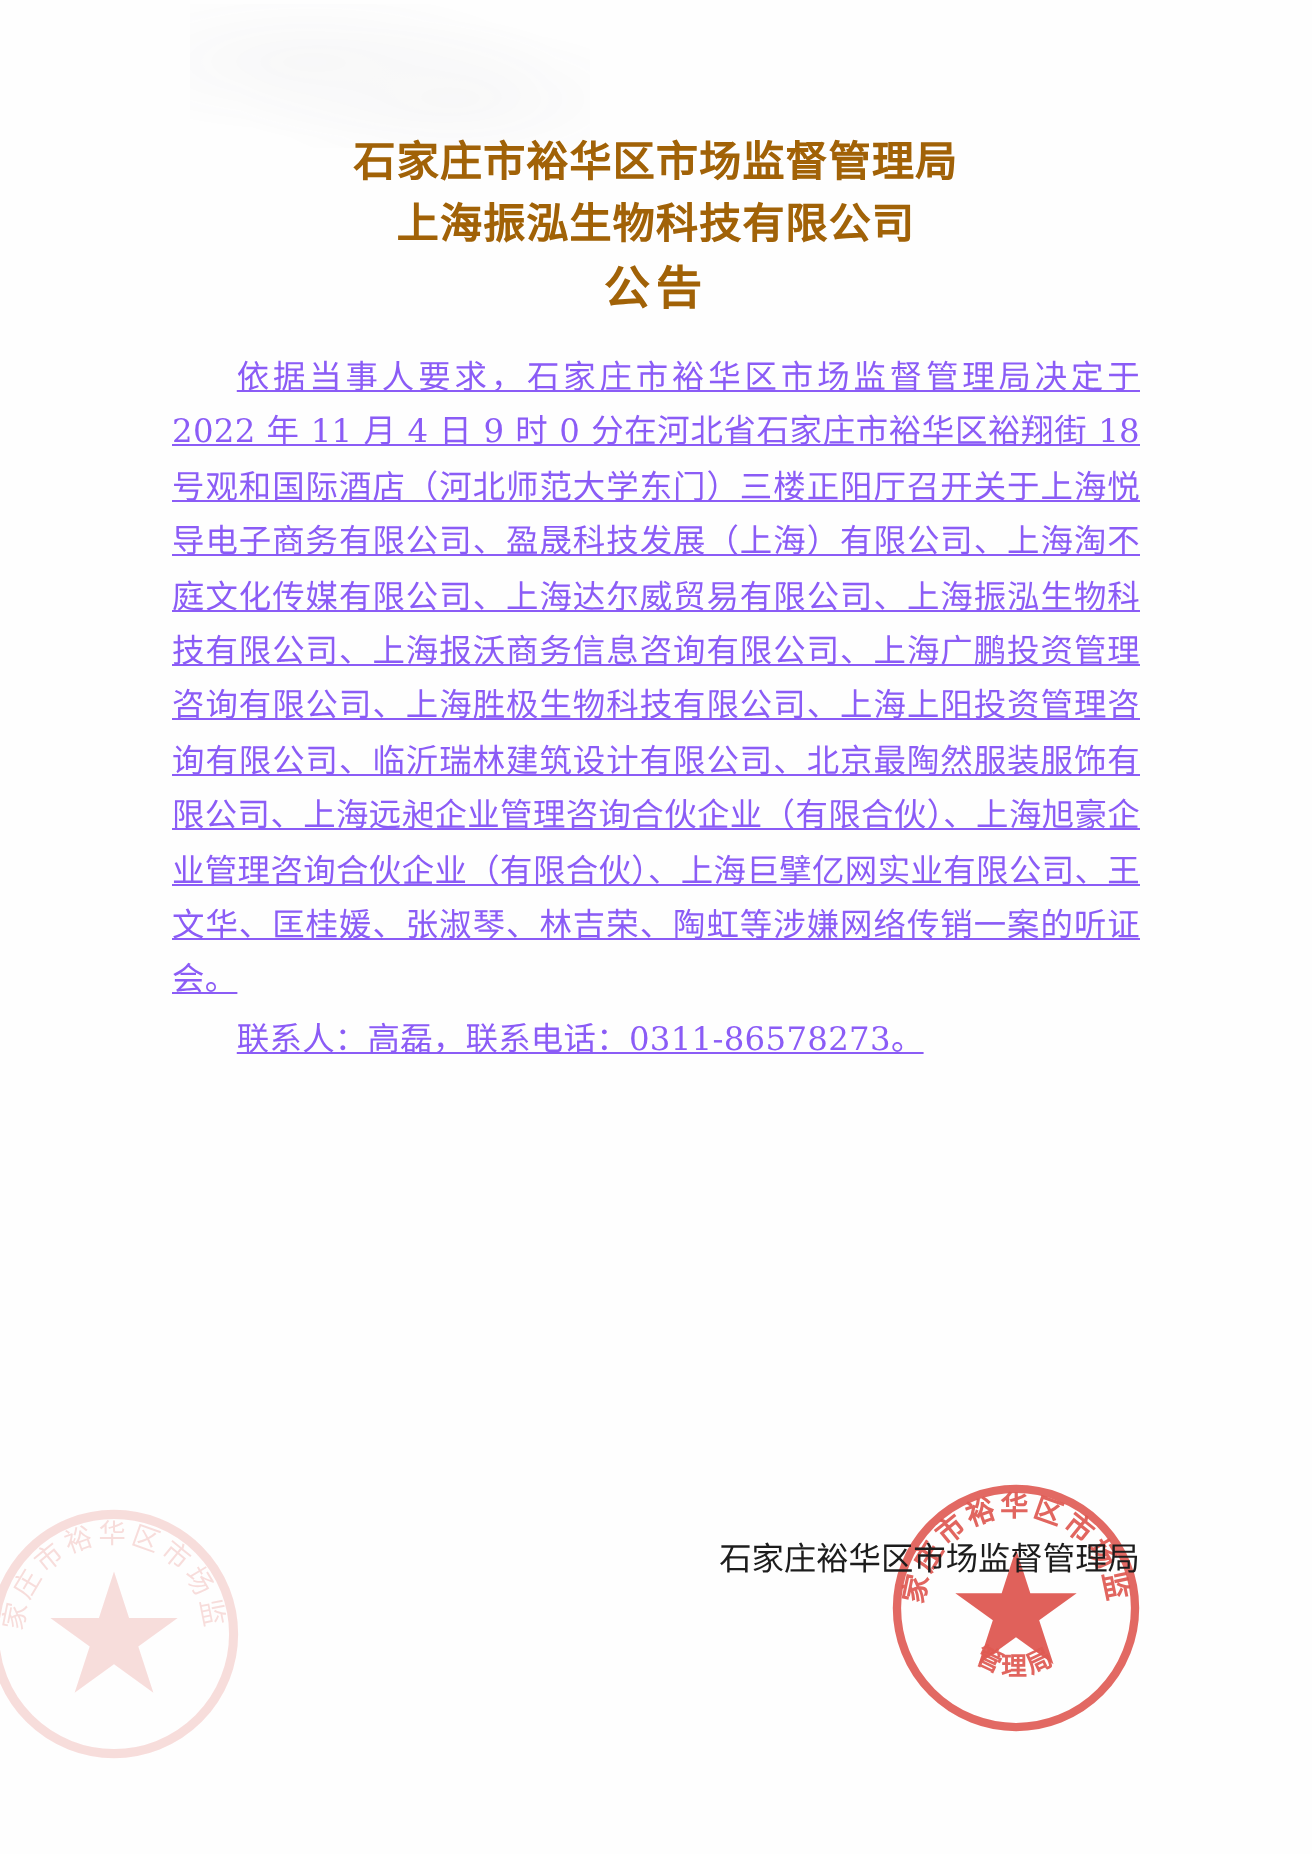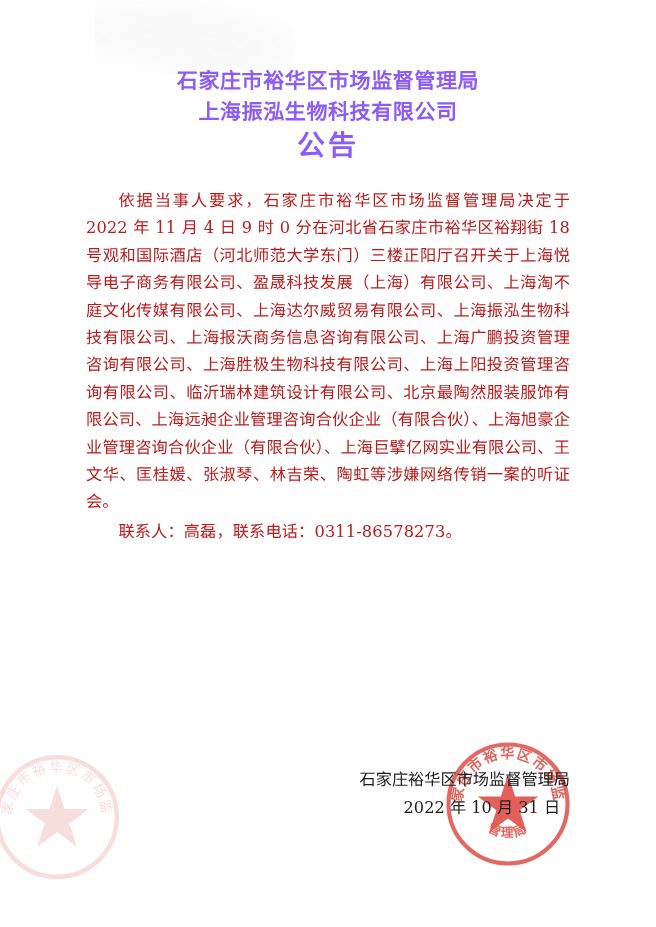--- a/index.html
+++ b/index.html
@@ -27,38 +27,39 @@
   .title-block {
     padding-top: 66px;
     text-align: center;
   }
   .title-line {
     font-family: "DejaVu Sans", "Liberation Sans", sans-serif;
     font-weight: bold;
     font-size: 21px;
     line-height: 31px;
     letter-spacing: 0.6px;
-    color: #8b5cf6;
+    color: #a16207;
     white-space: nowrap;
   }
   .title-line.doctype {
-    font-size: 28px;
+    font-size: 23px;
     letter-spacing: 3px;
     padding-top: 2px;
   }
 
   
   .body-block {
-    margin: 26px 86px 0 86px;
+    margin: 14px 86px 0 86px;
     font-size: 16.2px;
     line-height: 27.4px;
     text-align: justify;
     text-justify: inter-ideograph;
     letter-spacing: 0.15px;
-    color: #b91c1c;
+    color: #8b5cf6;
+    text-decoration: underline;
   }
   .para {
     margin: 0 0 0 0;
     text-indent: 2em;
   }
   .para + .para {
     margin-top: 2px;
   }
 
   
@@ -161,16 +162,15 @@
         <textPath href="#sealTopArc" startOffset="50%" text-anchor="middle">石家庄市裕华区市场监督</textPath>
       </text>
       <text font-size="20" fill="#d8352c" font-family="DejaVu Sans, sans-serif" font-weight="bold" letter-spacing="3" opacity="0.92">
         <textPath href="#sealBottomArc" startOffset="50%" text-anchor="middle">管理局</textPath>
       </text>
     </svg>
   </div>
 
   <div class="sign-block">
     <div class="sign-org">石家庄裕华区市场监督管理局</div>
-    <div class="sign-date">2022 年 10 月 31 日</div>
   </div>
 
 </div>
 
 </body></html>

